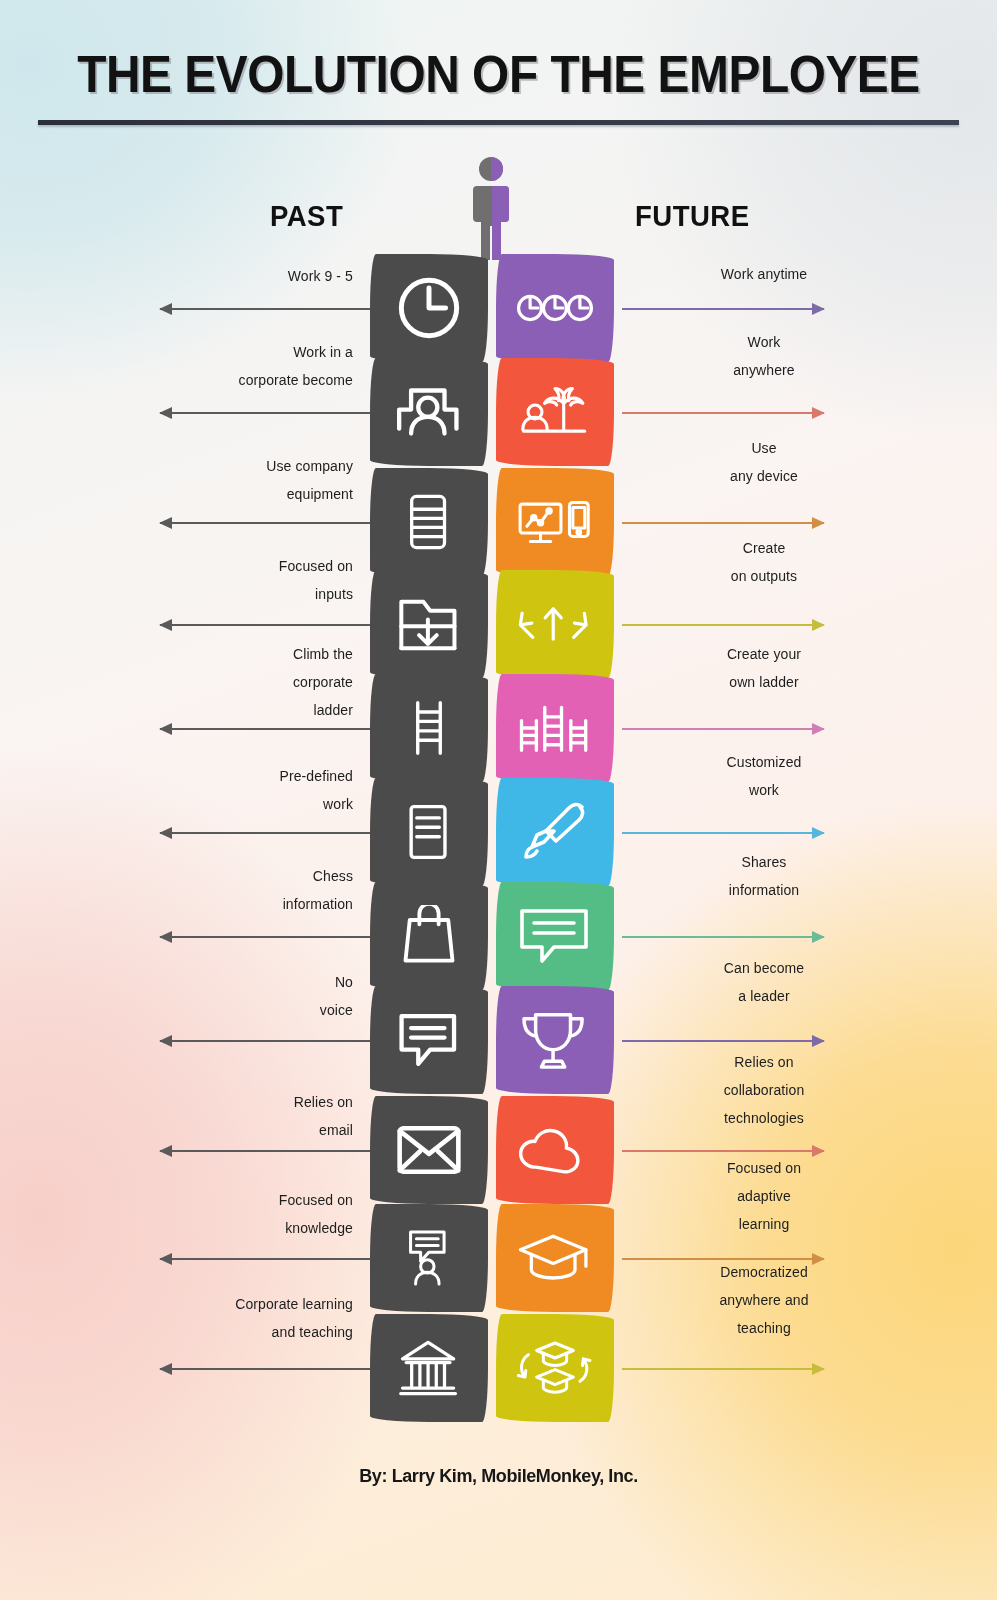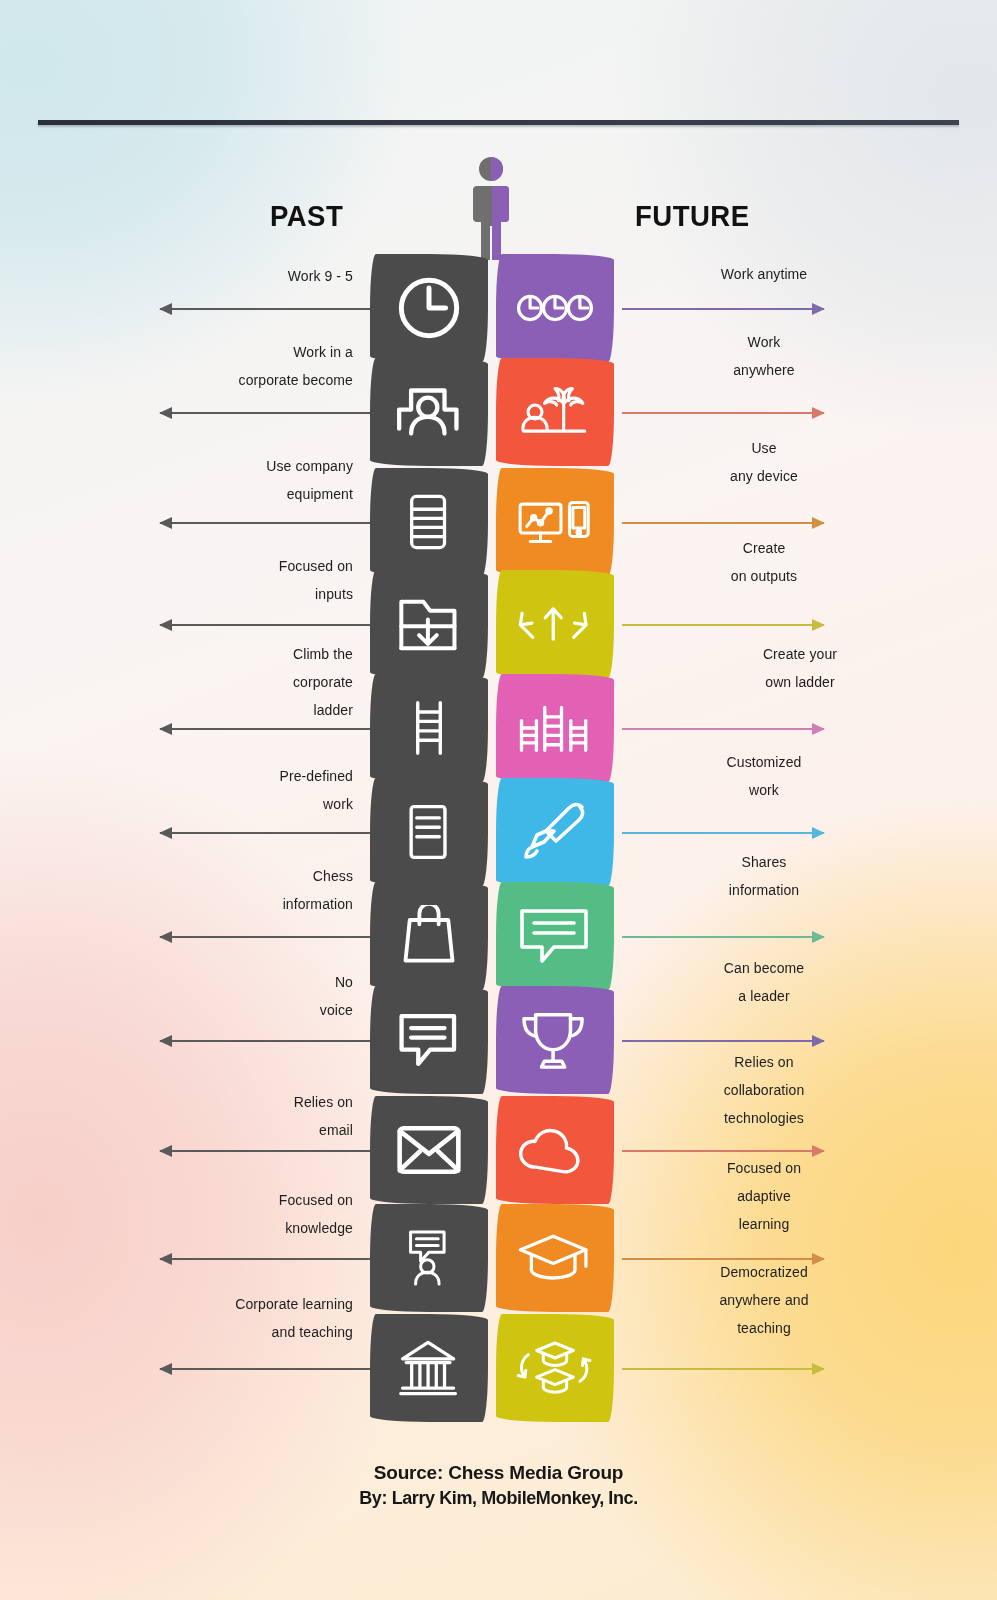--- a/index.html
+++ b/index.html
@@ -88,20 +88,23 @@
   .footer{position:absolute;left:0;top:1462px;width:997px;text-align:center;color:#171717;}
   .f1{font-size:19px;font-weight:bold;letter-spacing:-0.2px;}
   .f2{font-size:18px;font-weight:bold;margin-top:4px;letter-spacing:-0.4px;}
   .f3{font-size:25px;font-weight:bold;margin-top:2px;letter-spacing:-0.4px;}
 </style>
 </head>
 <body>
 
 <div id="root">
 
+  <div class="title-wrap">
+    <div class="title">THE EVOLUTION OF THE EMPLOYEE</div>
+  </div>
   <div class="title-rule"></div>
 
   <div class="col-head" id="head-past">PAST</div>
   <div class="col-head" id="head-future">FUTURE</div>
 
   <svg class="person" viewBox="0 0 48 108">
     <circle cx="24" cy="13" r="12" fill="#6f6f6f"></circle>
     <path d="M24 1a12 12 0 0 1 0 24z" fill="#8b5fb5"></path>
     <path d="M10 30h28a4 4 0 0 1 4 4v28a4 4 0 0 1-4 4h-4v38h-9V70h-2v34h-9V66h-4a4 4 0 0 1-4-4V34a4 4 0 0 1 4-4z" fill="#6f6f6f"></path>
     <path d="M24 30h14a4 4 0 0 1 4 4v28a4 4 0 0 1-4 4h-4v38h-9V30z" fill="#8b5fb5"></path>
@@ -228,21 +231,21 @@
           <g fill="none" stroke="#ffffff" stroke-width="3.6" stroke-linecap="round" stroke-linejoin="round">
             <path d="M11 68V36M27 68V36M11 44h16M11 52h16M11 60h16"></path>
               <path d="M36 68V22M54 68V22M36 32h18M36 42h18M36 52h18M36 62h18"></path>
               <path d="M64 68V36M80 68V36M64 44h16M64 52h16M64 60h16"></path>
           </g>
         </svg>
       </div>
       <div class="lbl left" style="top: 640px;">Climb the
 corporate
 ladder</div>
-      <div class="lbl right" style="top: 640px; margin-left: 36px;">Create your
+      <div class="lbl right" style="top: 640px;">Create your
 own ladder</div>
       <div class="arrow-left" style="top: 832px; background: rgb(90, 90, 90);"></div>
       <div class="arrow-right" style="top: 832px; background: rgb(87, 182, 221); color: rgb(87, 182, 221);"></div>
       <div class="lens left" style="top: 778px; background: rgb(75, 75, 75);">
         <svg width="74" height="62" viewBox="16 8 50 66">
           <g fill="none" stroke="#ffffff" stroke-width="3.6" stroke-linecap="round" stroke-linejoin="round">
             <rect x="22" y="14" width="36" height="54" rx="3"></rect>
               <path d="M28 26h24M28 36h24M28 46h24"></path>
           </g>
         </svg>
@@ -380,17 +383,16 @@
         </svg>
       </div>
       <div class="lbl left" style="top: 1290px;">Corporate learning
 and teaching</div>
       <div class="lbl right" style="top: 1258px;">Democratized
 anywhere and
 teaching</div>
     </div>
 
   <div class="footer">
-    <div class="f1">Source: Chess Media Group</div>
     <div class="f2">By: Larry Kim, MobileMonkey, Inc.</div>
   </div>
 
 </div>
 
 </body></html>

